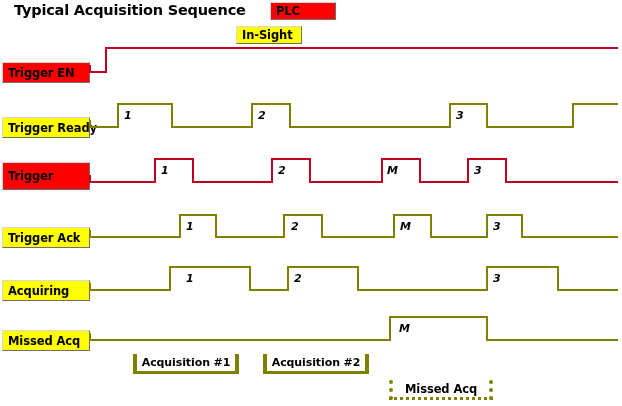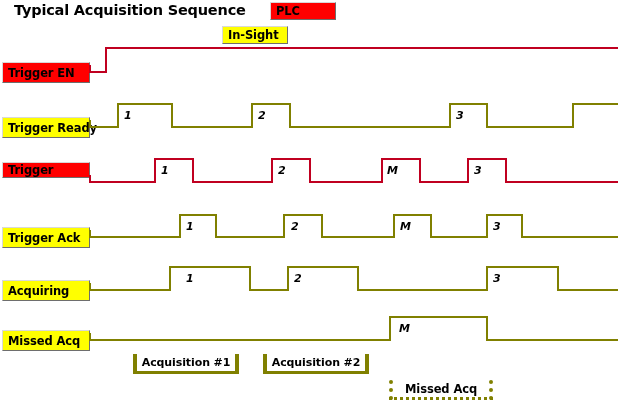--- a/index.html
+++ b/index.html
@@ -47,21 +47,21 @@
     letter-spacing: -0.1px;
   }
   .chip.red    { background: #ff0000; }
   .chip.yellow { background: #ffff00; }
 
   
   .legend-plc {
     left: 222px; top: 2px; width: 66px; height: 18px; margin-left: 48px;
   }
   .legend-insight {
-    left: 222px; top: 26px; width: 66px; height: 18px;
+    left: 236px; top: 26px; width: 66px; height: 18px;
   }
 
   
   .sig-label { left: 2px; width: 88px; height: 21px; }
 
   
   .wave {
     position: absolute;
     left: 0;
     top: 0;
@@ -134,21 +134,21 @@
   <div class="chip yellow legend-insight">
     <span>In-Sight</span>
   </div>
 
   <div class="chip red sig-label" style="top:62px">
       <span>Trigger EN</span>
     </div>
   <div class="chip yellow sig-label" style="top:117px">
       <span>Trigger Ready</span>
     </div>
-  <div class="chip red sig-label" style="top:162px;height:16px">
+  <div class="chip red sig-label" style="top:162px;height:28px">
       <span>Trigger</span>
     </div>
   <div class="chip yellow sig-label" style="top:280px">
       <span>Acquiring</span>
     </div>
   <div class="chip yellow sig-label" style="top:227px">
       <span>Trigger Ack</span>
     </div>
   <div class="chip yellow sig-label" style="top:330px">
       <span>Missed Acq</span>

